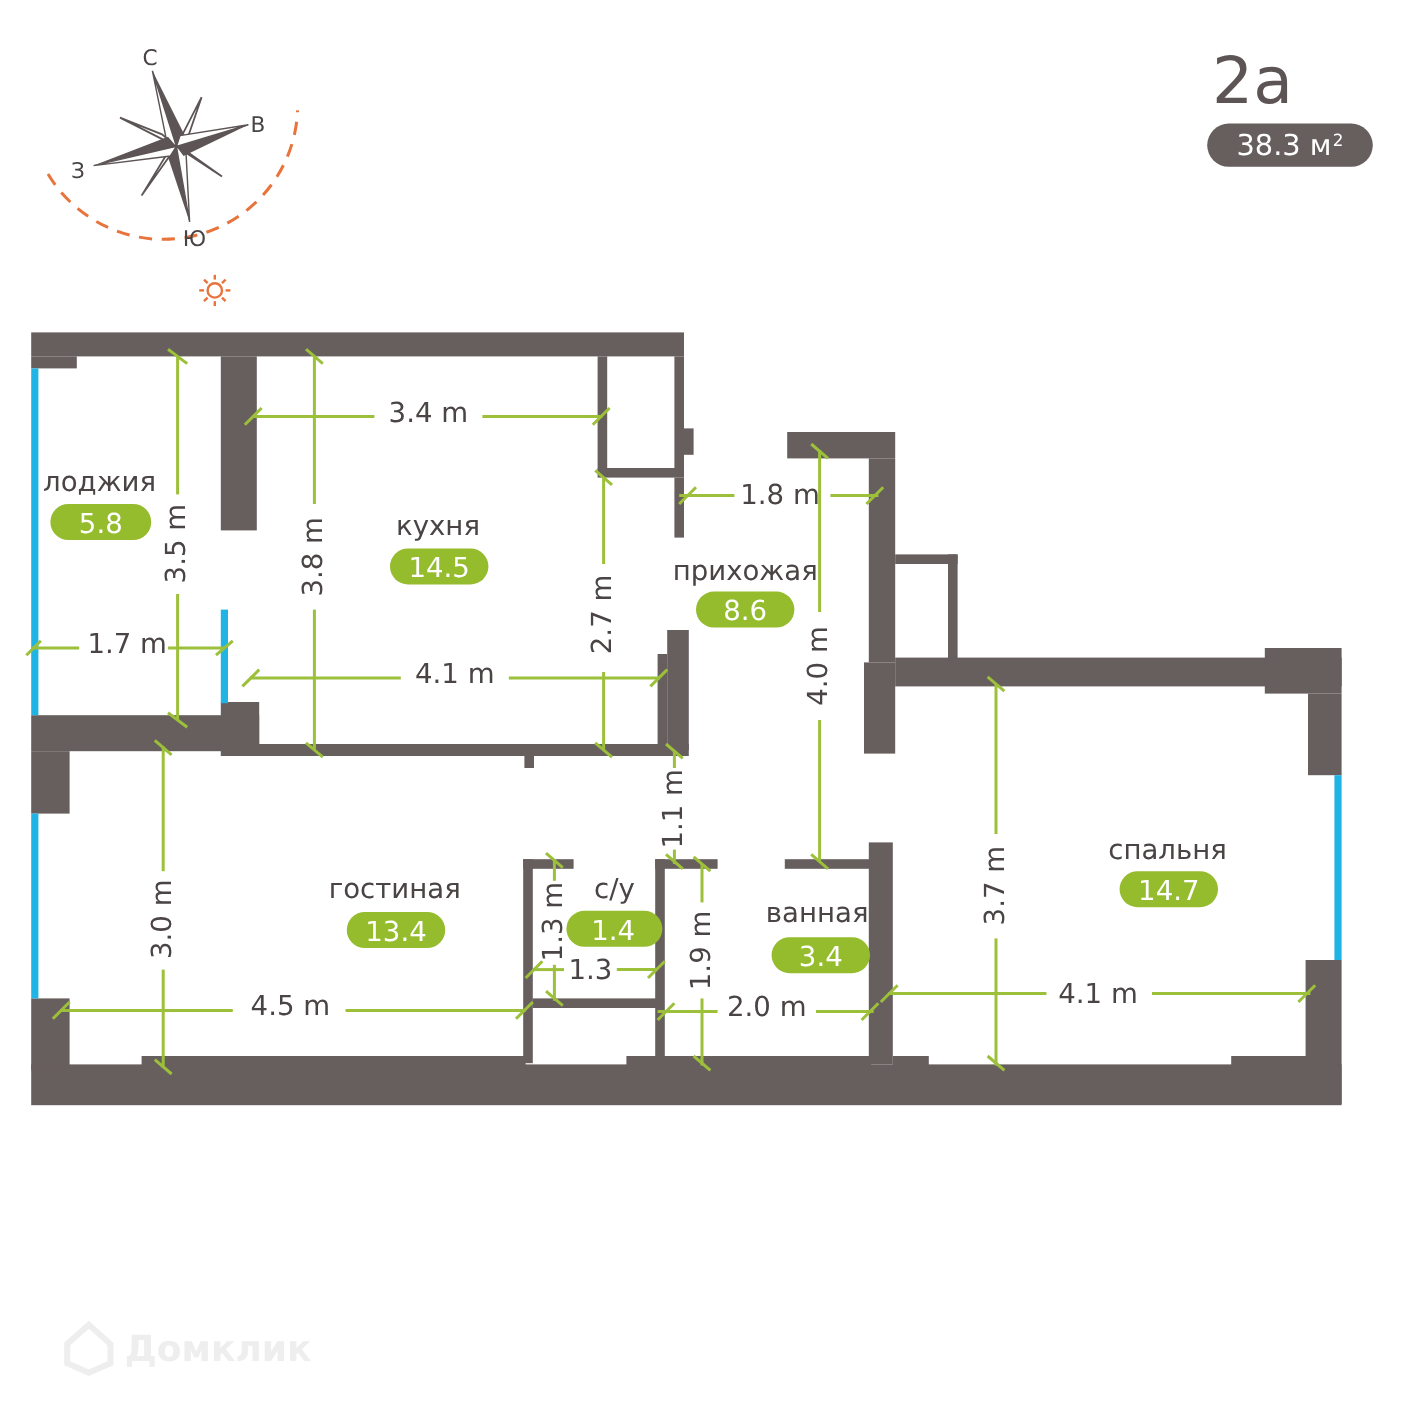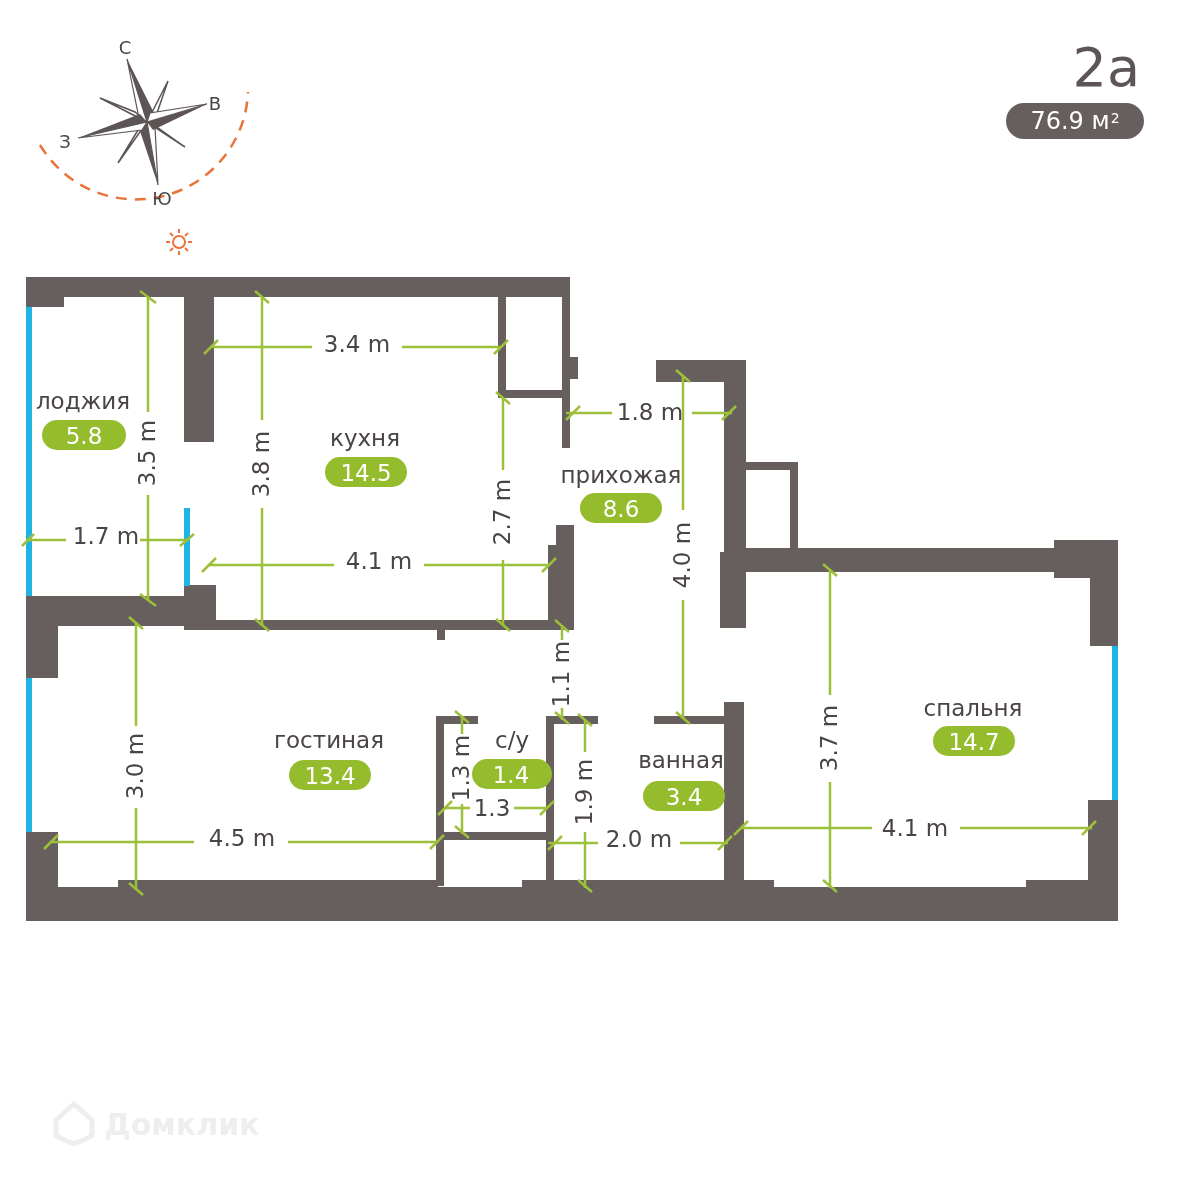--- a/index.html
+++ b/index.html
@@ -7,34 +7,34 @@
   .canvas{position:absolute;left:0;top:0;width:1181px;height:1181px;}
   svg text{font-family:"DejaVu Sans","Liberation Sans",sans-serif;}
   .wall{fill:#675e5e;}
   .win{fill:#1fb4e4;}
   .dim{stroke:#9cc03a;stroke-width:2.5;fill:none;}
   .tick{stroke:#9cc03a;stroke-width:2.5;}
   .dimtxt{fill:#4a4444;font-size:23px;}
   .roomname{fill:#4a4444;font-size:23px;}
   .pill{fill:#94bc2c;}
   .pilltxt{fill:#ffffff;font-size:23px;}
-  .title{position:absolute;left:1010px;top:38px;width:130px;text-align:right;font-size:54px;color:#5d5555;font-family:"DejaVu Sans","Liberation Sans",sans-serif;line-height:60px;}
+  .title{position:absolute;left:1010px;top:38px;width:130px;text-align:left;font-size:54px;color:#5d5555;font-family:"DejaVu Sans","Liberation Sans",sans-serif;line-height:60px;}
   .area-badge{position:absolute;left:1006px;top:103px;width:138px;height:36px;background:#675e5e;border-radius:18px;color:#fff;font-size:24px;display:flex;align-items:center;justify-content:center;font-family:"DejaVu Sans","Liberation Sans",sans-serif;}
   .area-badge sup{font-size:14px;margin-left:1px;position:relative;top:-3px;}
   .watermark{position:absolute;left:52px;top:1100px;display:flex;align-items:center;gap:8px;color:#eeeeee;font-size:30px;font-weight:bold;font-family:"DejaVu Sans","Liberation Sans",sans-serif;}
 </style>
 </head>
 <body>
 
 <div class="canvas">
 
   
   <div class="title">2а</div>
   <div class="area-badge">
-    <span>76.9 м</span>
+    <span>38.3 м</span>
       <sup>2</sup>
   </div>
 
   <svg width="1181" height="1181" viewBox="0 0 1181 1181" xmlns="http://www.w3.org/2000/svg">
 
     <g>
 
       <g fill="#ffffff" stroke="#5d5555" stroke-width="1.5">
         <polygon points="147,122 100,98 135,112"></polygon>
         <polygon points="147,122 168,81 156,116"></polygon>

